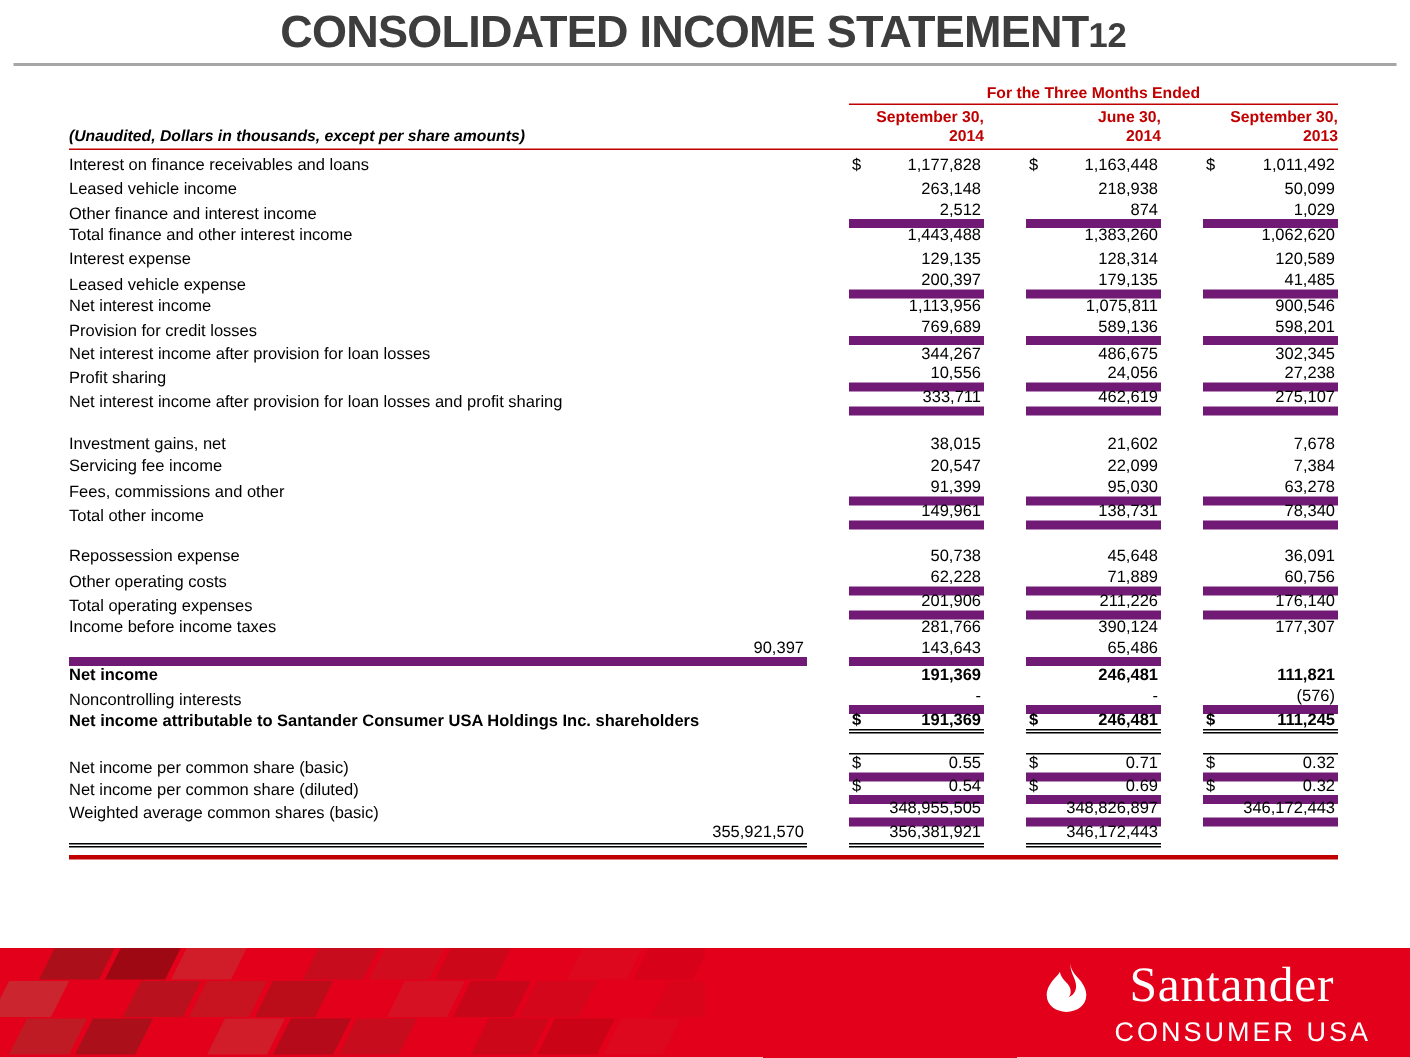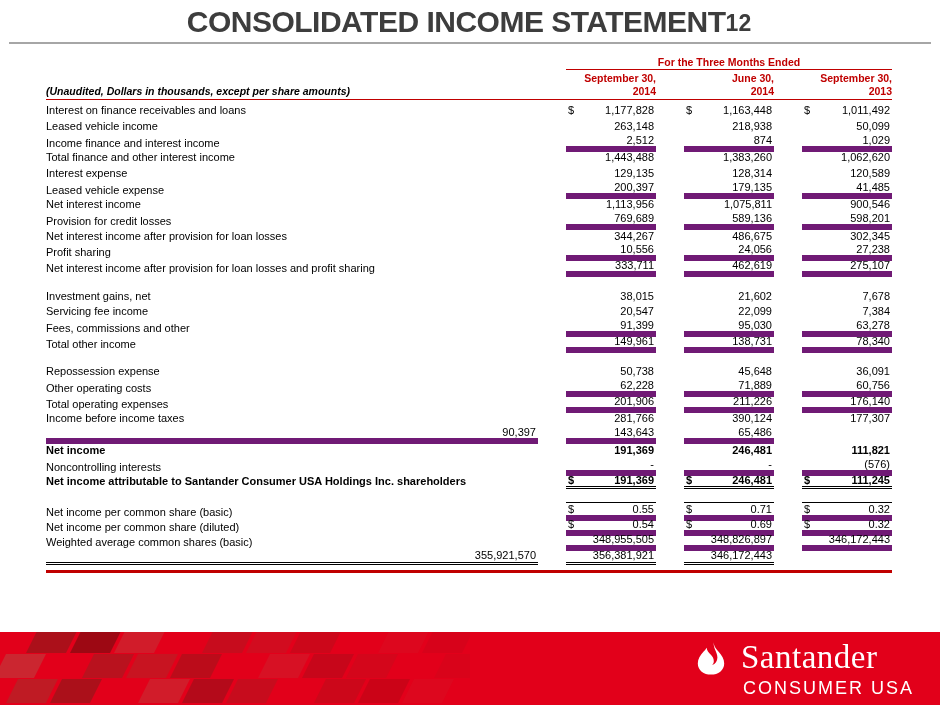--- a/index.html
+++ b/index.html
@@ -42,21 +42,21 @@
   .tcell.u1{border-bottom:6px solid #701a75;}
   .tcell.u2{border-bottom:3px double #000;}
   .tcell.t1{border-top:1px solid #000;}
   .table-bottom-rule{height:3px;background:var(--accent);margin-top:5px;}
 
   
   .footer{position:absolute;left:0;bottom:0;width:940px;height:73px;
     background:var(--footer-red);overflow:hidden;}
   .mosaic{position:absolute;left:0;top:0;width:470px;height:73px;}
   .brand-lockup{position:absolute;right:26px;top:7px;color:#fff;}
-  .brand-row{display:flex;align-items:center;gap:10px;}
+  .brand-row{display:flex;align-items:center;gap:22px;}
   .flame{width:40px;height:36px;}
   .wordmark{font-family:"Liberation Serif",serif;font-size:33px;line-height:1;
     letter-spacing:0.5px;}
   .sub-brand{font-size:18px;letter-spacing:2px;margin-top:3px;margin-left:52px;
     text-align:center;}
 </style>
 </head>
 <body>
 
 <div class="slide-header">
@@ -112,21 +112,21 @@
         <div class="tcell">
           <span class="dollar"></span>
           <span class="val">218,938</span>
         </div>
         <div class="tcell">
           <span class="dollar"></span>
           <span class="val">50,099</span>
         </div>
       </div>
       <div class="grid trow">
-        <div class="tlabel">Income finance and interest income</div>
+        <div class="tlabel">Other finance and interest income</div>
         <div class="tcell u1">
           <span class="dollar"></span>
           <span class="val">2,512</span>
         </div>
         <div class="tcell u1">
           <span class="dollar"></span>
           <span class="val">874</span>
         </div>
         <div class="tcell u1">
           <span class="dollar"></span>

